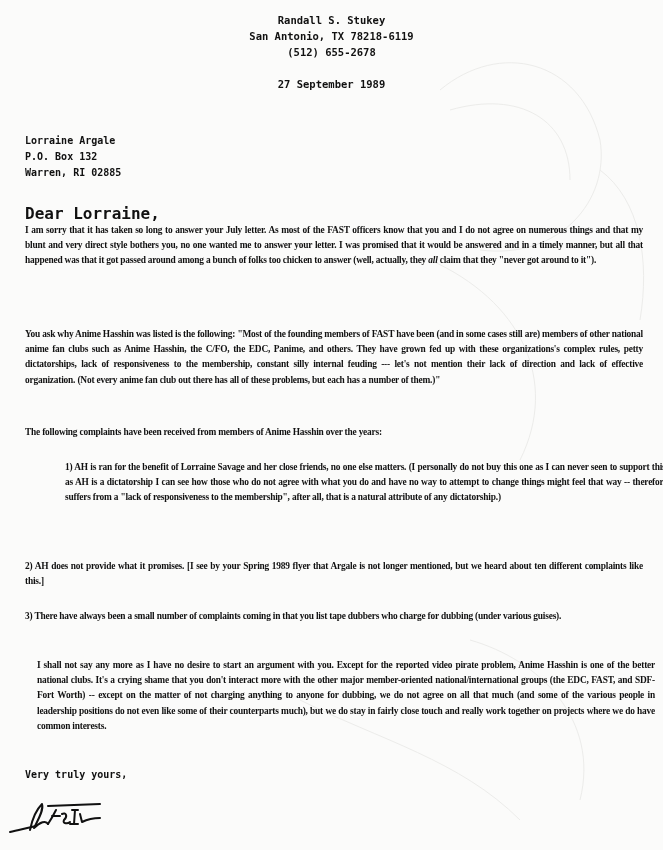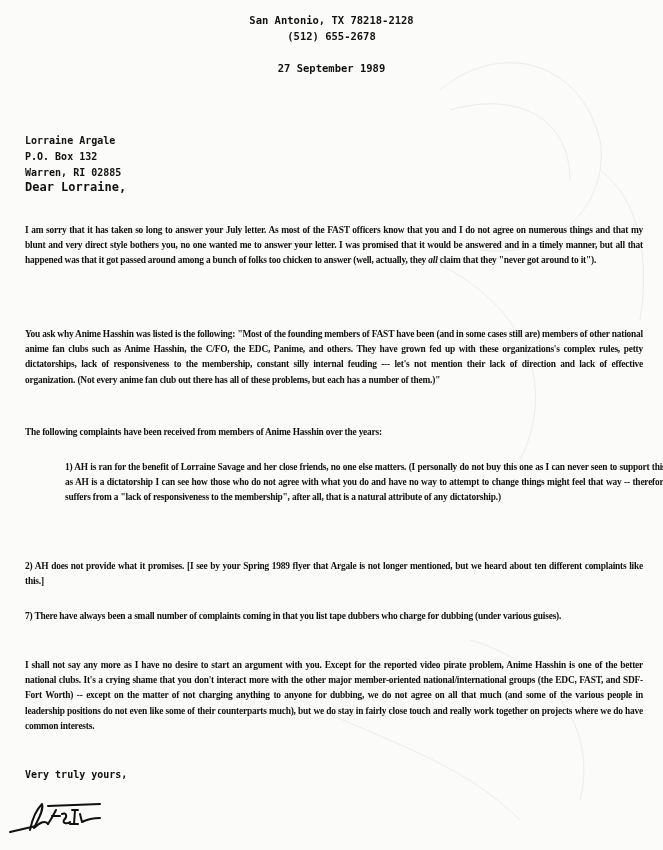--- a/index.html
+++ b/index.html
@@ -14,68 +14,69 @@
       position: absolute; inset: 0; pointer-events: none;
     }
     .letterhead {
       position: absolute; left: 0; top: 12px; width: 663px; text-align: center;
       font-size: 10.5px; line-height: 16px; font-weight: bold;
       font-family: "DejaVu Sans Mono", "Liberation Mono", monospace;
     }
     .letterhead div { display: block; }
     .date { margin-top: 16px; }
     .recipient { position: absolute; left: 25px; top: 133px; font-size: 10px; line-height: 16px; font-weight: bold; }
-    .salutation { position: absolute; left: 25px; top: 180px; font-size: 12px; font-weight: bold; }
+    .salutation { position: absolute; left: 25px; top: 204px; font-size: 16px; font-weight: bold; }
     .para { position: absolute; left: 25px; width: 618px; font-size: 9.4px; line-height: 15.2px; font-weight: bold; text-align: justify; text-align-last: left; letter-spacing: -0.2px; font-family: Liberation Serif, serif; }
     .p1 { top: 223px; }
     .p2 { top: 327px; }
     .p3 { top: 425px; }
     .p4 { top: 460px; margin-left: 40px; }
     .p5 { top: 559px; }
     .p6 { top: 609px; }
-    .p7 { top: 658px; }
+    .p7 { top: 658px; margin-left: 12px; }
     .closing { position: absolute; left: 25px; top: 769px; font-size: 10px; font-weight: bold; }
     .signature { position: absolute; left: 8px; top: 800px; width: 95px; height: 36px; }
     em { font-style: italic; }
   </style>
 </head>
 <body>
 
 <svg class="ghost" width="663" height="850" viewBox="0 0 663 850">
   <g fill="none" stroke="#ececea" stroke-width="1">
     <path d="M440 90 C500 40, 580 60, 600 140 C610 200, 560 260, 480 250"></path>
     <path d="M450 110 C520 90, 570 120, 570 180"></path>
     <path d="M430 260 C520 300, 560 380, 520 460"></path>
     <path d="M600 170 C640 200, 650 260, 640 320"></path>
     <path d="M470 640 C540 660, 600 720, 580 800"></path>
     <path d="M300 700 C380 740, 460 760, 520 820"></path>
   </g>
 </svg>
 
 <div class="letterhead">
-  <div>San Antonio, TX 78218-2128</div>
+  <div>Randall S. Stukey</div>
+  <div>San Antonio, TX 78218-6119</div>
   <div>(512) 655-2678</div>
   <div class="date">27 September 1989</div>
 </div>
 
 <div class="recipient">
   <div>Lorraine Argale</div>
   <div>P.O. Box 132</div>
   <div>Warren, RI 02885</div>
 </div>
 
 <div class="salutation">Dear Lorraine,</div>
 
 <div class="para p1"><span>I am sorry that it has taken so long to answer your July letter.  As most of the FAST officers know that you and I do not agree on numerous things and that my blunt and very direct style bothers you, no one wanted me to answer your letter.  I was promised that it would be answered and in a timely manner, but all that happened was that it got passed around among a bunch of folks too chicken to answer (well, actually, they </span><em>all</em><span> claim that they "never got around to it").</span></div>
 
 <div class="para p2">You ask why Anime Hasshin was listed is the following: "Most of the founding members of FAST have been (and in some cases still are) members of other national anime fan clubs such as Anime Hasshin, the C/FO, the EDC, Panime, and others.  They have grown fed up with these organizations's complex rules, petty dictatorships, lack of responsiveness to the membership, constant silly internal feuding --- let's not mention their lack of direction and lack of effective organization.  (Not every anime fan club out there has all of these problems, but each has a number of them.)"</div>
 <div class="para p3">The following complaints have been received from members of Anime Hasshin over the years:</div>
 <div class="para p4">1) AH is ran for the benefit of Lorraine Savage and her close friends, no one else matters.  (I personally do not buy this one as I can never seen to support this, but as AH is a dictatorship I can see how those who do not agree with what you do and have no way to attempt to change things might feel that way -- therefore AH suffers from a "lack of responsiveness to the membership", after all, that is a natural attribute of any dictatorship.)</div>
 <div class="para p5">2) AH does not provide what it promises.  [I see by your Spring 1989 flyer that Argale is not longer mentioned, but we heard about ten different complaints like this.]</div>
-<div class="para p6">7) There have always been a small number of complaints coming in that you list tape dubbers who charge for dubbing (under various guises).</div>
+<div class="para p6">3) There have always been a small number of complaints coming in that you list tape dubbers who charge for dubbing (under various guises).</div>
 <div class="para p7">I shall not say any more as I have no desire to start an argument with you.  Except for the reported video pirate problem, Anime Hasshin is one of the better national clubs.  It's a crying shame that you don't interact more with the other major member-oriented national/international groups (the EDC, FAST, and SDF-Fort Worth) -- except on the matter of not charging anything to anyone for dubbing, we do not agree on all that much (and some of the various people in leadership positions do not even like some of their counterparts much), but we do stay in fairly close touch and really work together on projects where we do have common interests.</div>
 
 <div class="closing">Very truly yours,</div>
 
 <svg class="signature" viewBox="0 0 95 36">
   <g fill="none" stroke="#111" stroke-width="2" stroke-linecap="round" stroke-linejoin="round">
     <path d="M2 32 C10 30, 20 28, 28 26"></path>
     <path d="M22 30 C24 20, 28 10, 34 4 C36 10, 30 20, 26 28 C32 22, 38 20, 40 24"></path>
     <path d="M40 24 C44 18, 46 14, 48 10 M44 16 L52 16"></path>
     <path d="M54 14 C58 12, 60 16, 56 20 C54 24, 60 24, 62 22"></path>

